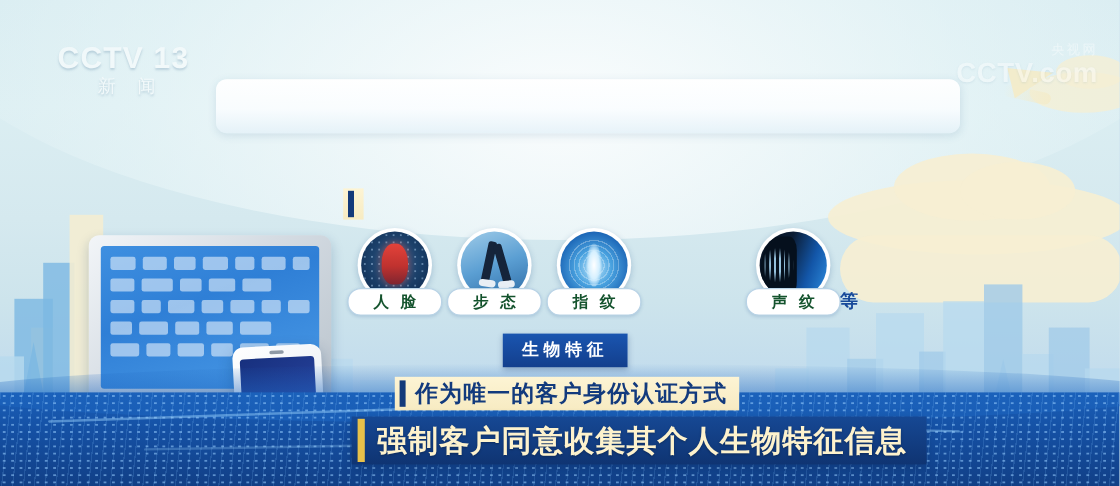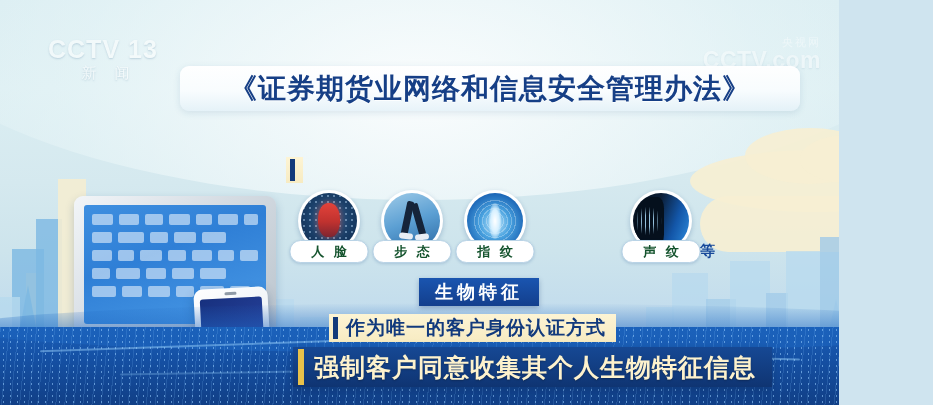--- a/index.html
+++ b/index.html
@@ -1,21 +1,21 @@
 <!DOCTYPE html>
 <html><head>
 <meta charset="utf-8">
 <style>
   html,body{margin:0;padding:0;}
   body{
     width:933px;height:405px;overflow:hidden;
     font-family:"Liberation Sans","DejaVu Sans",sans-serif;
     background:#cfe4ef;
   }
-  #stage{position:relative;width:839px;height:405px;overflow:hidden;}
+  #stage{position:relative;width:933px;height:405px;overflow:hidden;}
 
   
   .sky{position:absolute;inset:0;
     background:linear-gradient(180deg,#d8ecf1 0%,#dbeef2 22%,#d5e9ef 45%,#cde4ec 62%,#c2dced 78%,#b6d6ea 100%);}
   .sky-glow{position:absolute;left:50%;top:-230px;transform:translateX(-50%);
     width:1100px;height:430px;border-radius:50%;
     background:radial-gradient(ellipse at 50% 75%,rgba(255,255,255,.85) 0%,rgba(233,246,248,.55) 45%,rgba(215,238,243,0) 72%);}
 
   
   .cloud{position:absolute;background:#f6efd3;border-radius:50%;opacity:.92;}
@@ -156,21 +156,21 @@
     border-radius:55% 22% 28% 45%;}
   .art-voice .wave{position:absolute;right:3px;top:50%;transform:translateY(-50%);width:30px;height:34px;
     background:repeating-linear-gradient(90deg,rgba(175,225,255,.85) 0 1.5px,transparent 1.5px 4px);
     -webkit-mask-image:radial-gradient(ellipse 55% 50% at 50% 50%,#000 35%,transparent 85%);
     mask-image:radial-gradient(ellipse 55% 50% at 50% 50%,#000 35%,transparent 85%);}
 
   
   .badge-blue{position:absolute;left:419px;top:278px;height:28px;
     background:linear-gradient(180deg,#1a55b0,#133f8d);
     display:flex;align-items:center;justify-content:center;padding:0 16px;
-    font-size:18px;font-weight:bold;color:#ffffff;letter-spacing:4px;
+    font-size:14px;font-weight:bold;color:#ffffff;letter-spacing:4px;
     box-shadow:0 2px 5px rgba(15,50,110,.3);}
 
   
   #line-onlyauth{left:329px;top:314px;height:28px;font-family:Liberation Mono, monospace;}
   #line-onlyauth .txt{font-size:19px;}
 
   
   .navy-bar{position:absolute;left:293px;top:347px;height:40px;display:flex;align-items:center;
     background:linear-gradient(180deg,#164894,#0f3472);box-shadow:0 3px 9px rgba(8,35,80,.35);}
   .navy-bar .gbar{width:6px;height:36px;background:#e8c14a;margin:0 10px 0 5px;flex:none;}
@@ -289,21 +289,20 @@
   <div class="cctv13">
     <div class="l1">CCTV 13</div>
     <div class="l2">新 闻</div>
   </div>
   <div class="cctv-com">
     <div class="cn">央视网</div>
     <div class="en">CCTV.com</div>
   </div>
 
   <div class="title-plate"></div>
-  <div class="title-text">《证券期货业网络和信息安全管理办法》</div>
 
   <div class="tag-cream" id="line-notallow">
     <span class="bar"></span>
   </div>
 
   <div class="bio-row">
 
     <div class="bio" style="left:0px;">
       <div class="bio-circle">
         <div class="bio-img art-face">

